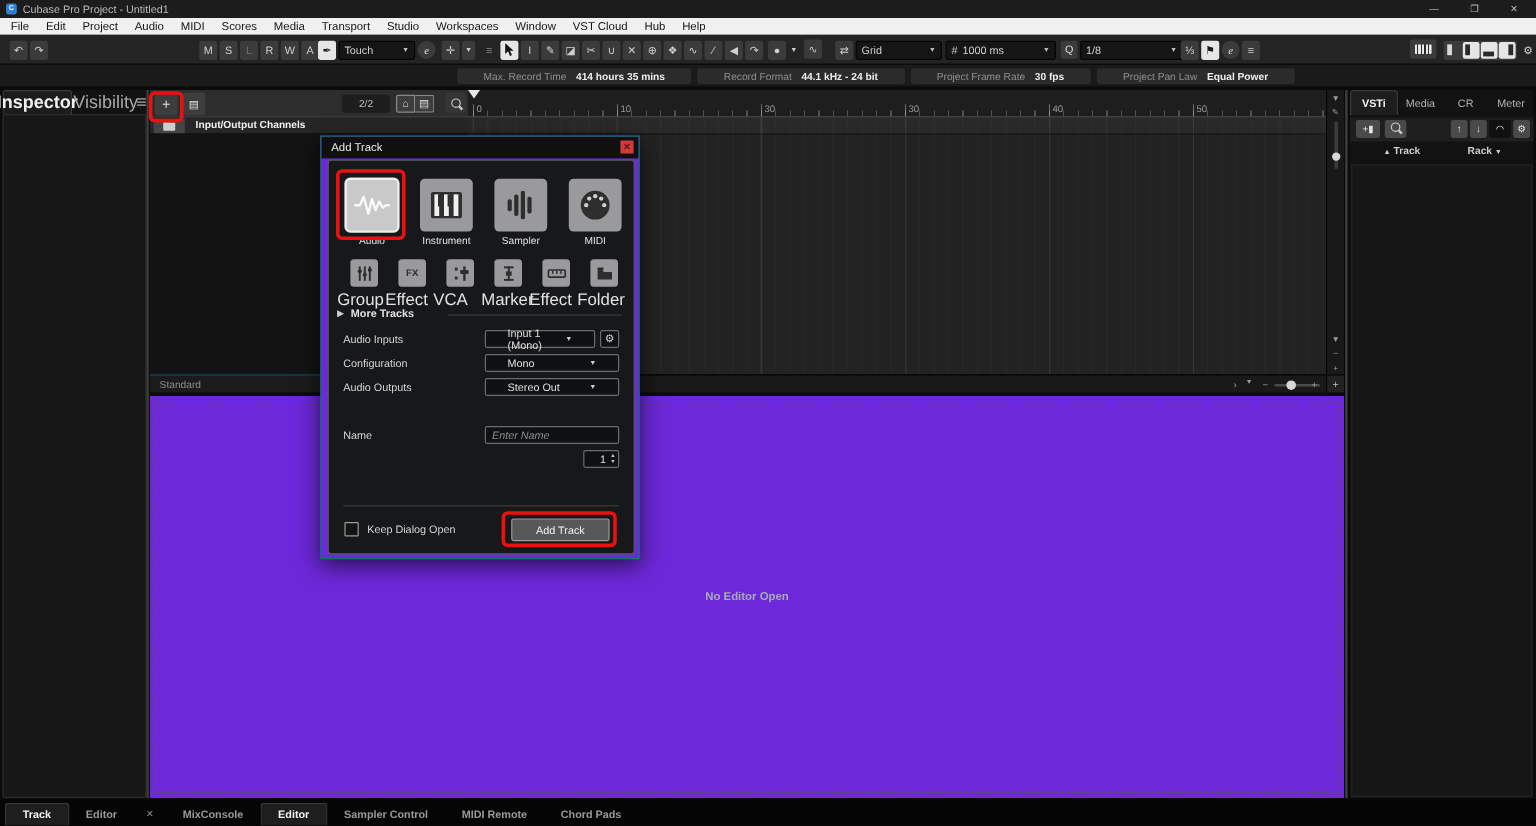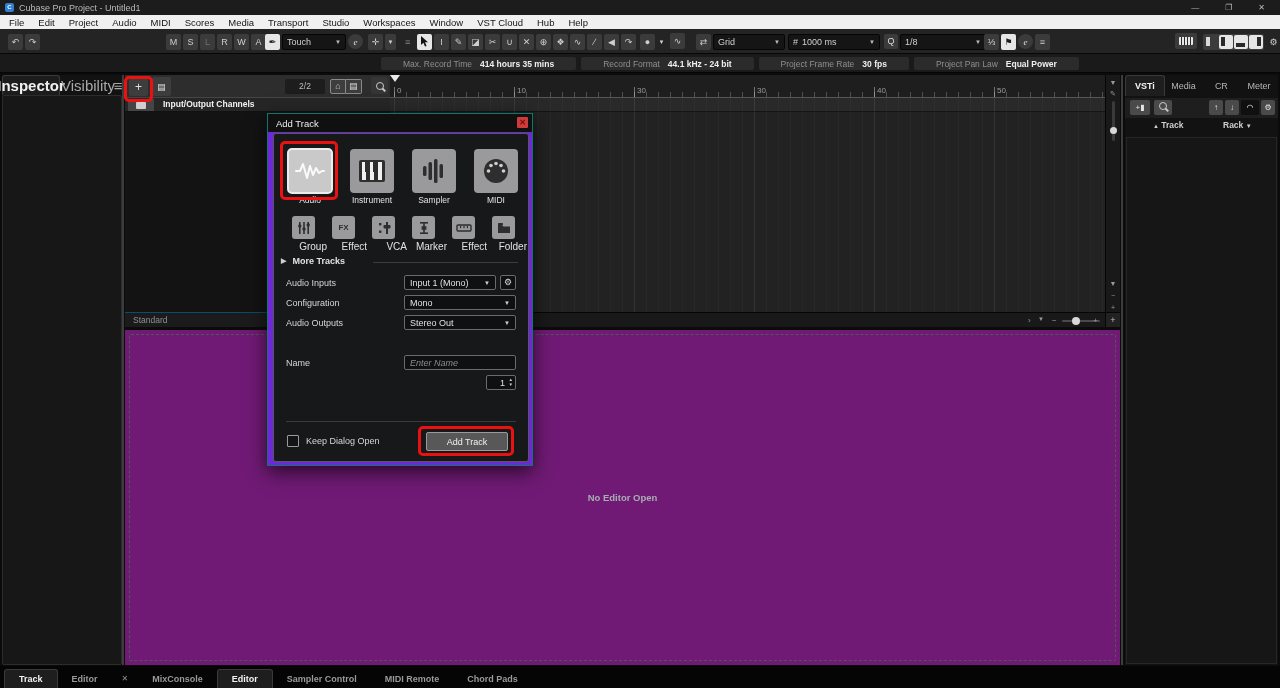--- a/index.html
+++ b/index.html
@@ -83,21 +83,21 @@
   .rc{font-size:7px;color:#9a9a9a;background:none;border:none;height:10px}
   .vslider{width:3px;height:40px;background:#3a3a3a;border-radius:2px;position:relative}
   .vslider i{position:absolute;left:-2px;top:26px;width:7px;height:7px;background:#d8d8d8;border-radius:50%}
   .hscroll{position:absolute;left:390px;top:312px;width:715px;height:15px;background:#191919;border-top:1px solid #060606}
   .hz{position:absolute;top:3px;font-size:8px;color:#9a9a9a;background:none;border:none}
   .hztrack{position:absolute;left:672px;top:7px;width:38px;height:2px;background:#4a4a4a;border-radius:1px}
   .hztrack i{position:absolute;left:10px;top:-3px;width:8px;height:8px;background:#d8d8d8;border-radius:50%}
   .corner{position:absolute;left:1105px;top:312px;width:15px;height:15px;background:#222;color:#bbb;font-size:9px;line-height:14px;text-align:center;border-left:1px solid #060606;border-top:1px solid #060606}
 
   
-  .lowerzone{position:absolute;left:125px;top:330px;width:995px;height:335px;background:#701a75}
+  .lowerzone{position:absolute;left:125px;top:330px;width:995px;height:335px;background:#6d28d9}
   .dashed{position:absolute;left:4px;top:4px;right:4px;bottom:4px;border:1px dashed #51565a;border-radius:2px}
   .noedit{position:absolute;left:0;top:0;width:100%;height:100%;display:flex;align-items:center;justify-content:center;font-size:9.5px;font-weight:bold;color:#a7adb2}
 
   
   .rightzone{position:absolute;left:1125px;top:75px;width:153px;height:590px;background:#121212}
   .rtabs{position:absolute;left:0;top:0;width:153px;height:21px;display:flex}
   .rtab{flex:1;font-size:9px;color:#b5b5b5;display:flex;align-items:center;justify-content:center}
   .rtab.active{background:#1e1e1e;border:1px solid #3a3a3a;border-bottom:none;border-radius:3px 3px 0 0;color:#f2f2f2;font-weight:bold}
   .rbar{position:absolute;left:0;top:23px;width:153px;height:20px;background:#1e1e1e}
   .rbtn{position:absolute;top:2px;height:15px;background:#4a4a4a;border:none;border-radius:2px;color:#e4e4e4;font-size:8px;text-align:center;line-height:15px}
@@ -113,26 +113,26 @@
 
   
   .dialog{position:absolute;left:267px;top:113px;width:266px;height:353px;background:#6d28d9;border:1px solid #0f766e;box-shadow:0 6px 18px rgba(0,0,0,.65);z-index:40}
   .dtitle{position:absolute;left:0;top:0;width:100%;height:18px;background:#101010;display:flex;align-items:center;padding:0 8px;font-size:9.5px;color:#ececec}
   .dclose{position:absolute;right:4px;top:3px;width:11px;height:11px;background:#cf3a3a;border:none;border-radius:1px;color:#641212;font-size:8px;line-height:10px;text-align:center;font-weight:bold}
   .dpanel{position:absolute;left:5px;top:19px;width:256px;height:329px;background:#17181a;border:1px solid #57585a;border-radius:3px}
   .tile{position:absolute;width:44px;height:44px;background:#9a9a9c;border-radius:4px;display:flex;align-items:center;justify-content:center}
   .tile.sel{background:#c9c9c9;outline:2px solid #ededed;outline-offset:-1px}
   .tlabel{position:absolute;width:70px;text-align:center;font-size:8.5px;color:#e2e2e2}
   .stile{position:absolute;width:23px;height:23px;background:#9a9a9c;border-radius:3px;display:flex;align-items:center;justify-content:center;font-size:8px;font-weight:bold;color:#2e2e2e}
-  .slabel{position:absolute;width:46px;text-align:right;font-size:10px;color:#e2e2e2}
+  .slabel{position:absolute;width:46px;text-align:left;font-size:14px;color:#e2e2e2}
   .more{position:absolute;left:13px;top:142px;display:flex;align-items:center;gap:6px;font-size:9px;font-weight:bold;color:#e2e2e2}
   .more .tri{font-size:7px;color:#cfcfcf}
   .moreline{position:absolute;left:105px;top:148px;width:145px;height:1px;background:#3c3c3c}
   .frow{position:absolute;left:18px;width:230px;height:16px;font-size:9px;color:#d6d6d6;display:flex;align-items:center}
-  .fctl{position:absolute;height:15px;background:#0f1012;border:1px solid #6b6b6b;border-radius:2px;font-size:9px;color:#e0e0e0;display:flex;align-items:center;padding:0 5px}
+  .fctl{position:absolute;height:15px;background:#0f1012;border:1px solid #6b6b6b;border-radius:2px;font-size:9px;color:#e0e0e0;display:flex;align-items:center;padding:0 18px}
   .fctl .car{margin-left:auto;font-size:6px;color:#cfcfcf}
   .gearbtn{position:absolute;width:16px;height:15px;background:#0f1012;border:1px solid #6b6b6b;border-radius:2px;color:#d8d8d8;font-size:9px;line-height:13px;text-align:center}
   .nameinput{position:absolute;height:15px;background:#0f1012;border:1px solid #6b6b6b;border-radius:2px;font-size:9px;color:#e0e0e0;padding:0 5px;font-family:inherit;width:112px}
   .nameinput::placeholder{color:#8d8d8d;font-style:italic}
   .spin{position:absolute;width:30px;height:15px;background:#0f1012;border:1px solid #6b6b6b;border-radius:2px;font-size:9px;color:#e0e0e0;display:flex;align-items:center;justify-content:flex-end;padding-right:10px}
   .spin .arrows{position:absolute;right:2px;top:1px;display:flex;flex-direction:column;font-size:4.5px;line-height:5px;color:#cfcfcf}
   .dsep{position:absolute;left:18px;top:307px;width:230px;height:1px;background:#3a3a3a}
   .chk{position:absolute;left:19px;top:321px;width:12px;height:12px;background:#141414;border:1px solid #9a9a9a;border-radius:1px}
   .chklabel{position:absolute;left:38px;top:322px;font-size:9px;color:#d6d6d6}
   .addbtn{position:absolute;left:158px;top:318px;width:82px;height:19px;background:#585858;border:1px solid #9a9a9a;border-radius:2px;color:#f2f2f2;font-size:9px;font-family:inherit}

